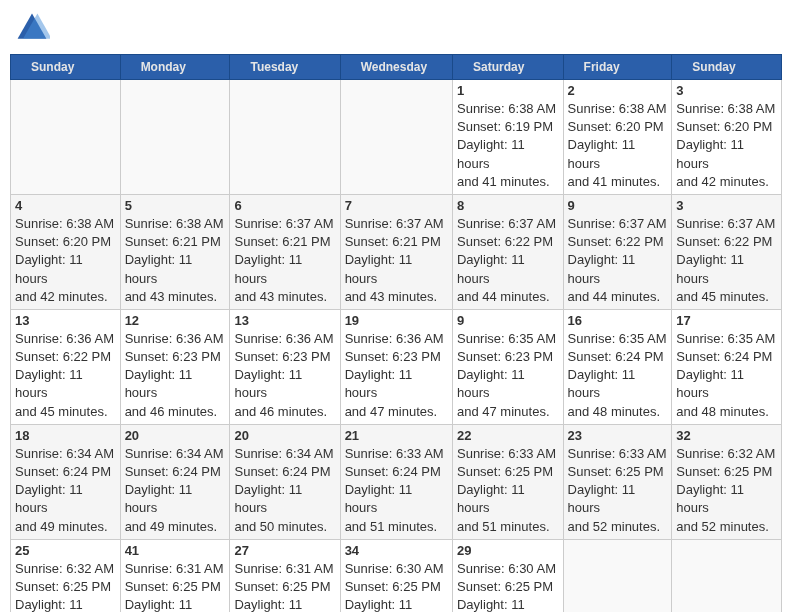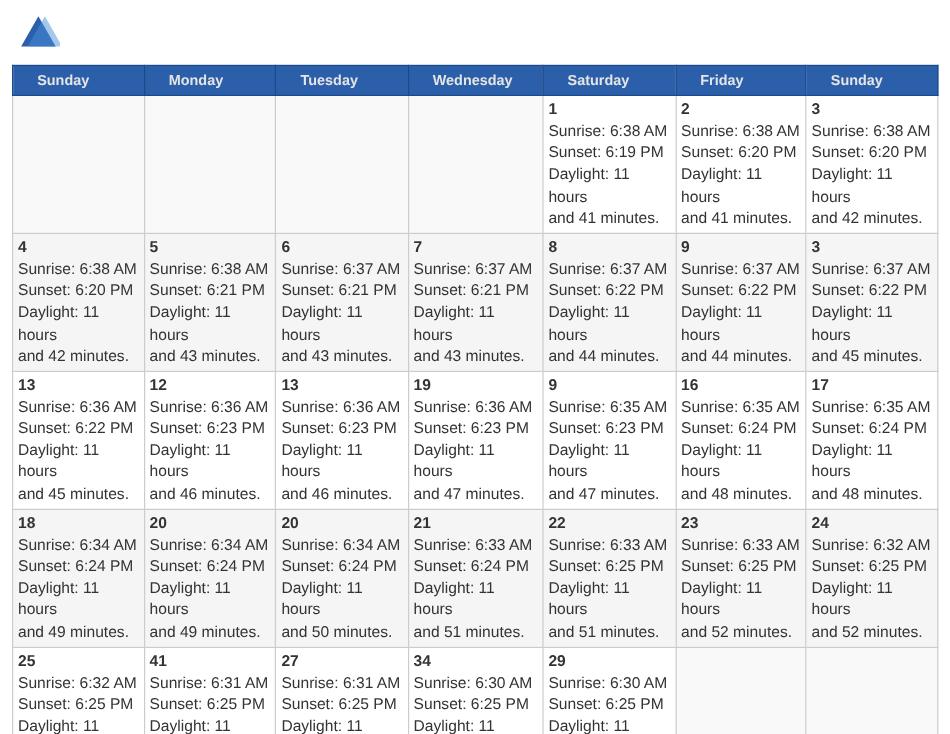--- a/index.html
+++ b/index.html
@@ -290,21 +290,21 @@
 and 51 minutes.</div>
         </td>
         <td>
           <span class="day-number">23</span>
           <div class="day-info" style="white-space: pre-line;">Sunrise: 6:33 AM
 Sunset: 6:25 PM
 Daylight: 11 hours
 and 52 minutes.</div>
         </td>
         <td>
-          <span class="day-number">24</span>
+          <span class="day-number">32</span>
           <div class="day-info" style="white-space: pre-line;">Sunrise: 6:32 AM
 Sunset: 6:25 PM
 Daylight: 11 hours
 and 52 minutes.</div>
         </td>
       </tr>
       <tr>
         <td>
           <span class="day-number">25</span>
           <div class="day-info" style="white-space: pre-line;">Sunrise: 6:32 AM

